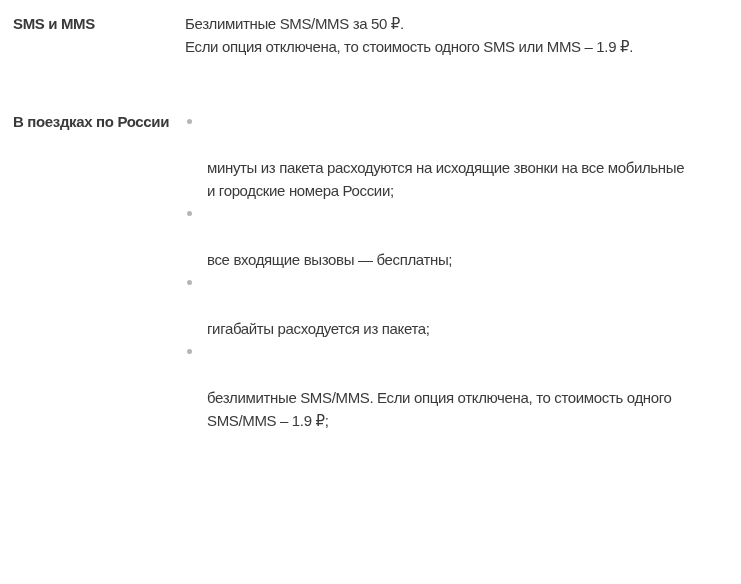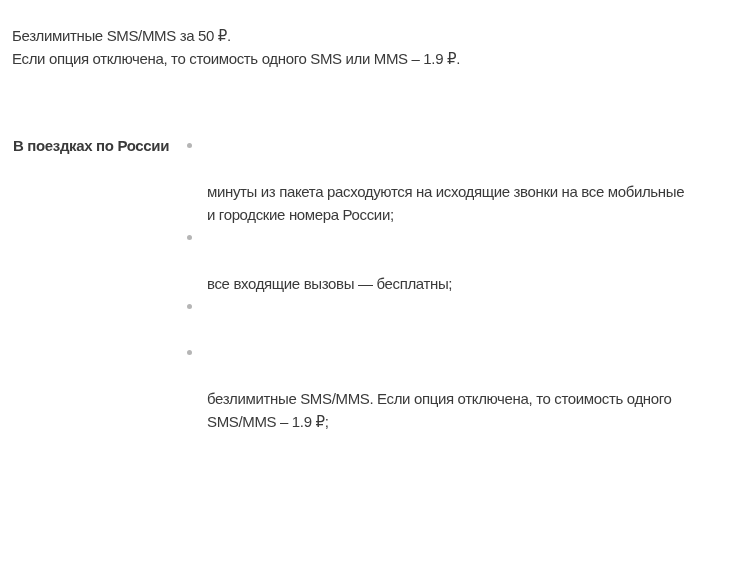--- a/index.html
+++ b/index.html
@@ -34,21 +34,21 @@
     box-sizing: content-box;
     font-weight: 700;
     font-size: 15px;
     line-height: 23px;
   }
   .content-col {
     flex: 1 1 auto;
     min-width: 0;
   }
   .para {
-    margin: 12px;
+    margin: 0;
     white-space: pre-line;
   }
   .para + .para {
     margin-top: 19px;
   }
   ul.cond-list {
     list-style: none;
     margin: 0;
     padding: 0;
   }
@@ -66,20 +66,21 @@
     border-radius: 50%;
     background: #b5b5b5;
   }
 </style>
 </head>
 <body>
 
 <div class="doc">
 
   <section class="row">
+    <div class="label-col">SMS и MMS</div>
     <div class="content-col">
       <p class="para">Безлимитные SMS/MMS за 50 ₽.
 Если опция отключена, то стоимость одного SMS или MMS – 1.9 ₽.</p>
     </div>
   </section>
 
   <section class="row row-travel">
     <div class="label-col">В поездках по России</div>
     <div class="content-col">
       <ul class="cond-list">
@@ -87,20 +88,21 @@
           <span class="bullet-dot"></span>
           <span>минуты из пакета расходуются на исходящие звонки на все мобильные
 и городские номера России;</span>
         </li>
         <li>
           <span class="bullet-dot"></span>
           <span>все входящие вызовы — бесплатны;</span>
         </li>
         <li>
           <span class="bullet-dot"></span>
+          <span>гигабайты расходуется из пакета;</span>
         </li>
         <li>
           <span class="bullet-dot"></span>
           <span>безлимитные SMS/MMS. Если опция отключена, то стоимость одного
 SMS/MMS – 1.9 ₽;</span>
         </li>
 
       </ul>
 
     </div>

